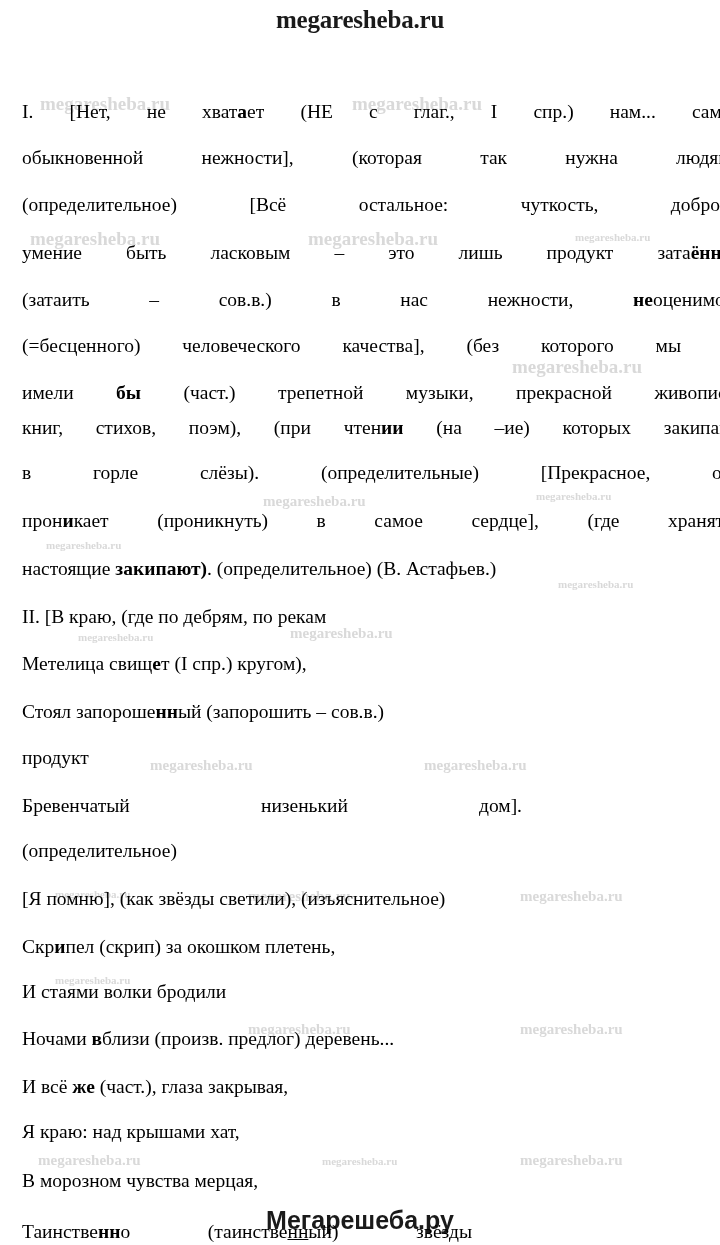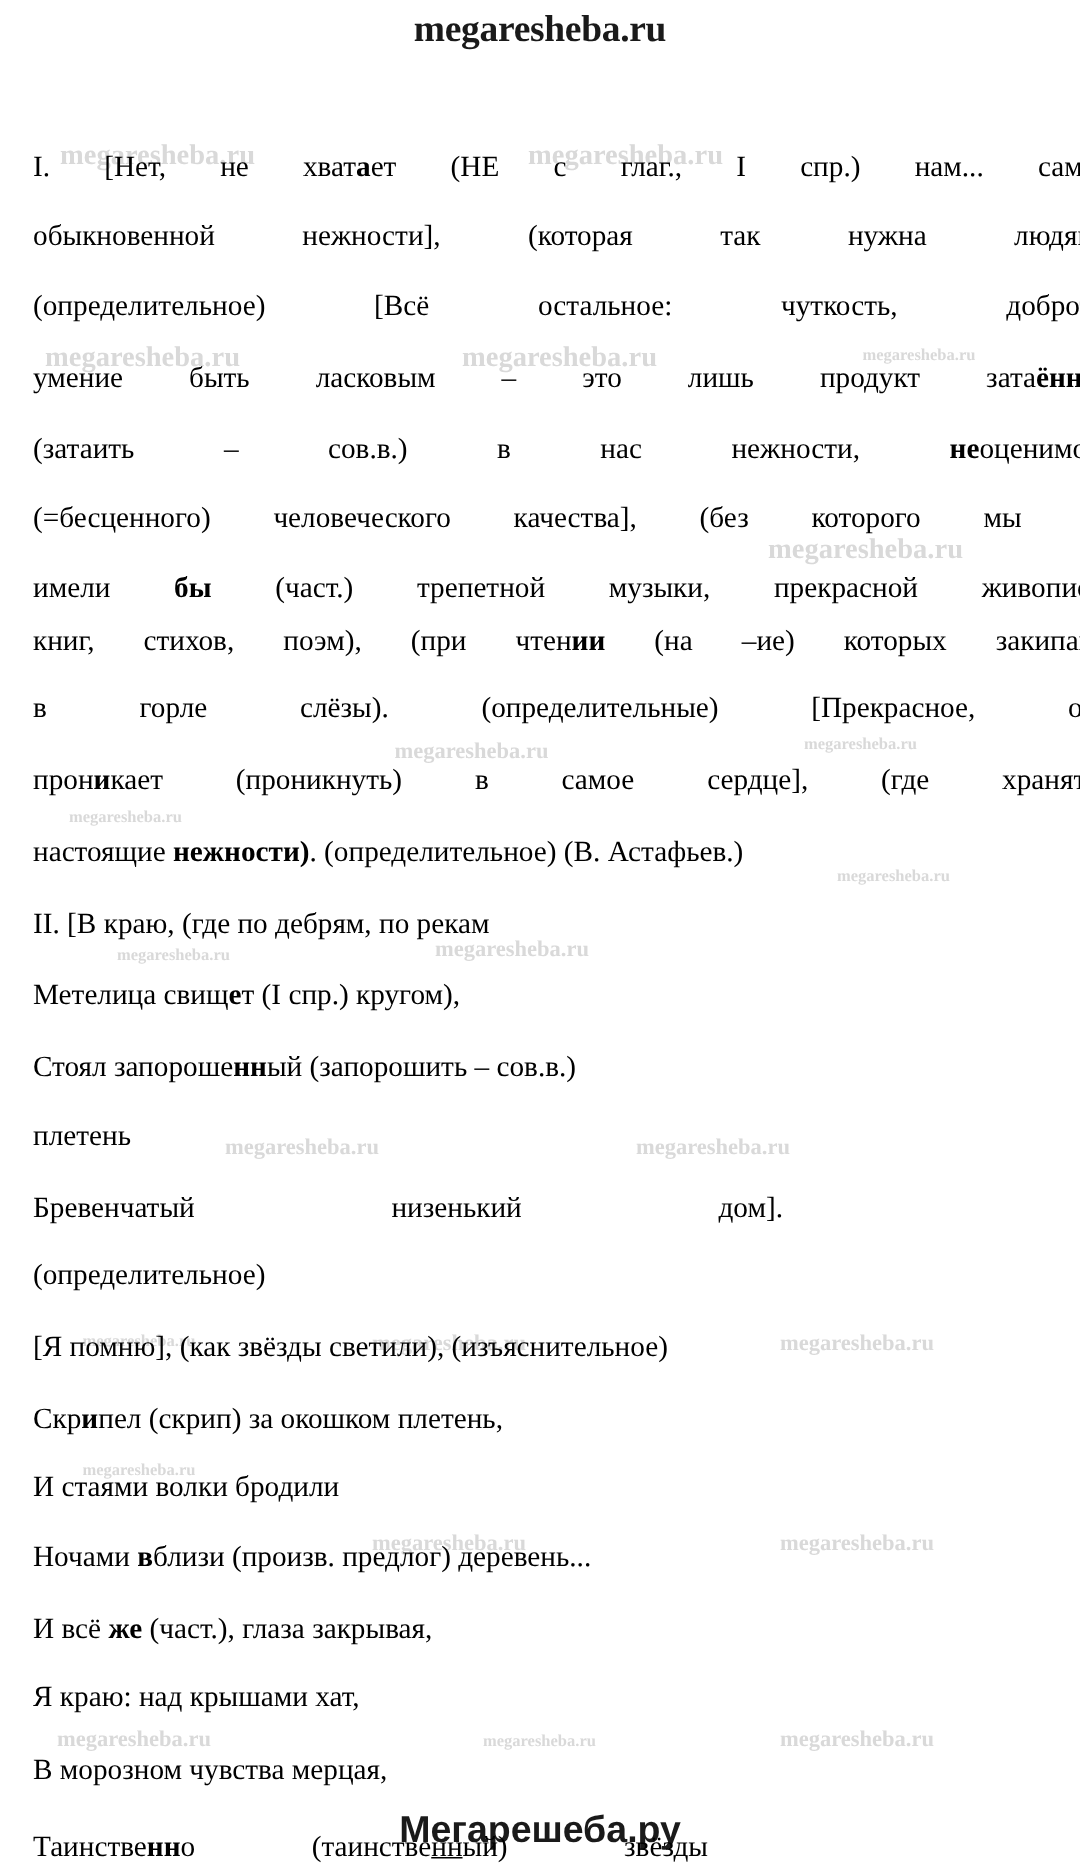--- a/index.html
+++ b/index.html
@@ -134,33 +134,33 @@
     <div class="line just" style="margin-top:15px;">
       <span>книг, стихов, поэм), (при чтен<b>ии</b> (на –ие) которых закипают</span>
     </div>
     <div class="line just" style="margin-top:26px;">
       <span>в горле слёзы). (определительные) [Прекрасное, оно</span>
     </div>
     <div class="line just" style="margin-top:28px;">
       <span>прон<b>и</b>кает (проникнуть) в самое сердце], (где хранятся</span>
     </div>
     <div class="line" style="margin-top:29px;">
-      <span>настоящие <b>нежности)</b>. (определительное) (В. Астафьев.)</span>
+      <span>настоящие <b>закипают)</b>. (определительное) (В. Астафьев.)</span>
     </div>
     <div class="line" style="margin-top:28px;">
       <span>II. [В краю, (где по дебрям, по рекам</span>
     </div>
     <div class="line" style="margin-top:28px;">
       <span>Метелица свищ<b>е</b>т (I спр.) кругом),</span>
     </div>
     <div class="line" style="margin-top:28px;">
       <span>Стоял запороше<b>нн</b>ый (запорошить – сов.в.)</span>
     </div>
     <div class="line" style="margin-top:27px;">
-      <span>плетень</span>
+      <span>продукт</span>
     </div>
     <div class="line just" style="margin-top:28px; width:500px;font-family:Liberation Serif, serif;">
       <span>Бревенчатый низенький дом].</span>
     </div>
     <div class="line" style="margin-top:26px;">
       <span>(определительное)</span>
     </div>
     <div class="line" style="margin-top:28px;">
       <span>[Я помню], (как звёзды светили), (изъяснительное)</span>
     </div>

